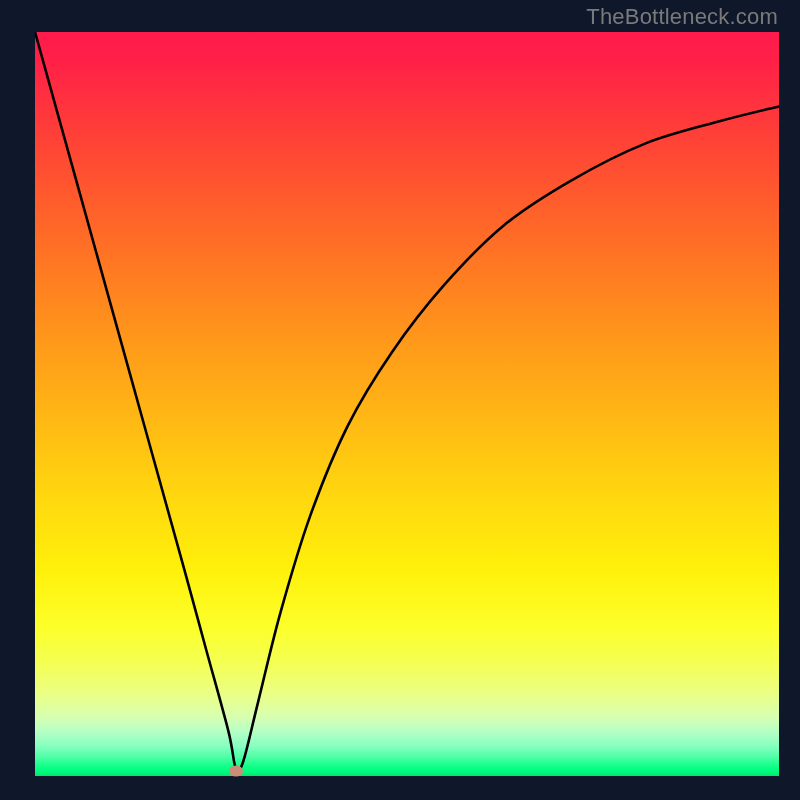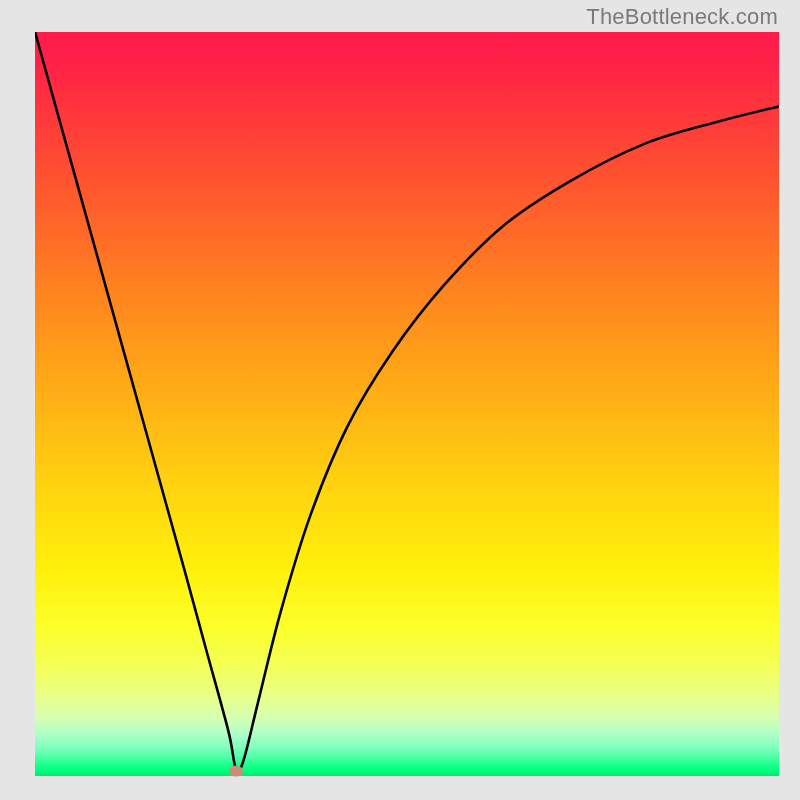--- a/index.html
+++ b/index.html
@@ -7,21 +7,21 @@
     padding: 0;
     width: 800px;
     height: 800px;
     background: #000;
     overflow: hidden;
   }
   .frame {
     position: relative;
     width: 800px;
     height: 800px;
-    background: #e5e5e5;
+    background: #0f172a;
     text-align: center;
   }
   .plot-area {
     position: absolute;
     left: 35px;
     top: 32px;
     width: 744px;
     height: 744px;
     background: linear-gradient(to bottom,
       #ff1a4d 0%,

